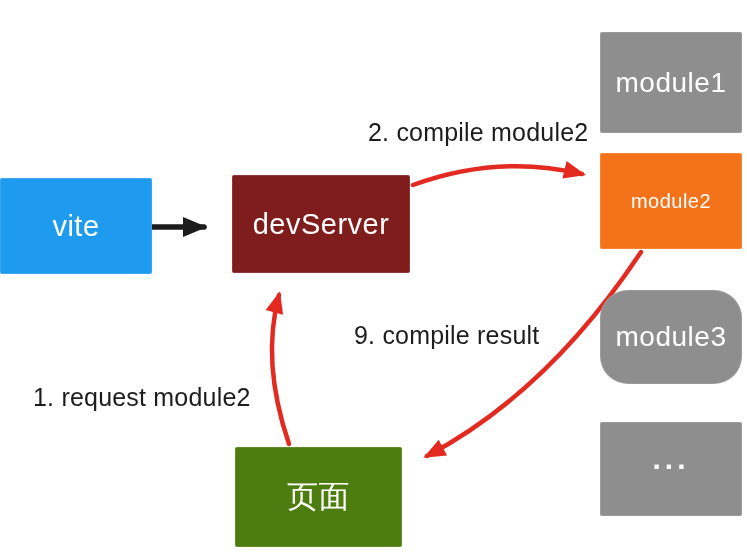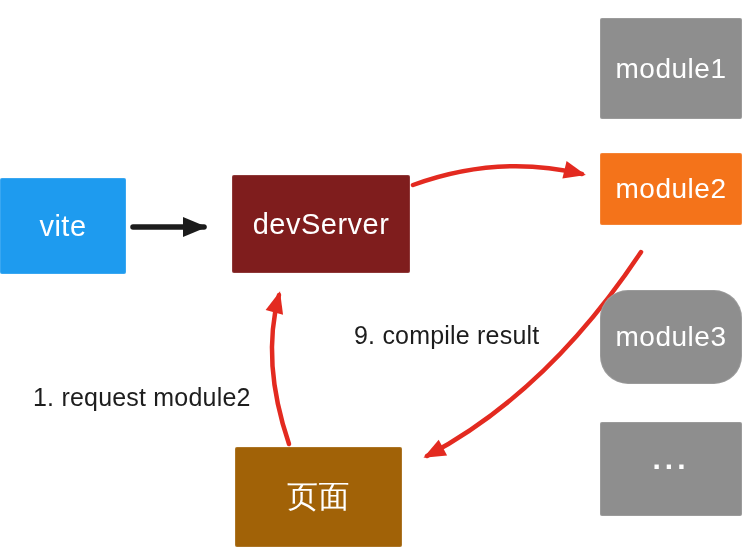--- a/index.html
+++ b/index.html
@@ -21,25 +21,25 @@
     position: absolute;
     display: flex;
     align-items: center;
     justify-content: center;
     color: #ffffff;
     font-size: 29px;
     letter-spacing: 0.5px;
     border-radius: 2px;
     box-shadow: 0 0 0 1px rgba(255,255,255,0.12) inset;
   }
-  .node--vite     { left: 0px;   top: 178px; width: 126px; height: 96px;  }
+  .node--vite     { left: 0px;   top: 178px; width: 152px; height: 96px;  }
   .node--dev      { left: 232px; top: 175px; width: 178px; height: 98px;  }
   .node--page     { left: 235px; top: 447px; width: 167px; height: 100px; font-size: 31px; }
-  .node--module1  { left: 600px; top: 18px;  width: 142px; height: 101px; font-size: 28px; }
-  .node--module2  { left: 600px; top: 153px; width: 142px; height: 72px;  font-size: 28px; }
+  .node--module1  { left: 600px; top: 32px;  width: 142px; height: 101px; font-size: 28px; }
+  .node--module2  { left: 600px; top: 153px; width: 142px; height: 96px;  font-size: 20px; }
   .node--module3  { left: 600px; top: 290px; width: 142px; height: 94px;  font-size: 28px; }
   .node--dots     { left: 600px; top: 422px; width: 142px; height: 94px;  }
   .node--dots .node-label {
     font-size: 30px;
     font-weight: bold;
     letter-spacing: 4px;
     transform: translateY(-30%);
   }
   .edge-label {
     position: absolute;
@@ -77,21 +77,21 @@
   </svg>
 
   <div class="node node--vite" style="background: rgb(30, 155, 239);">
     <span class="node-label">vite</span>
   </div>
 
   <div class="node node--dev" style="background: #7f1d1d;">
     <span class="node-label">devServer</span>
   </div>
 
-  <div class="node node--page" style="background: #a16207;">
+  <div class="node node--page" style="background: #4d7c0f;">
     <span class="node-label">页面</span>
   </div>
 
   <div class="node node--module1" style="background: rgb(142, 142, 142);">
     <span class="node-label">module1</span>
   </div>
 
   <div class="node node--module2" style="background: rgb(244, 115, 26);">
     <span class="node-label">module2</span>
   </div>
@@ -99,16 +99,17 @@
   <div class="node node--module3" style="background: rgb(142, 142, 142); border-radius: 28px;">
     <span class="node-label">module3</span>
   </div>
 
   <div class="node node--dots" style="background: rgb(142, 142, 142);">
     <span class="node-label">...</span>
   </div>
 
   <div class="edge-label edge-label--request">1. request module2</div>
 
+  <div class="edge-label edge-label--compile">2. compile module2</div>
 
   <div class="edge-label edge-label--result">9. compile result</div>
 
 </div>
 
 </body></html>

